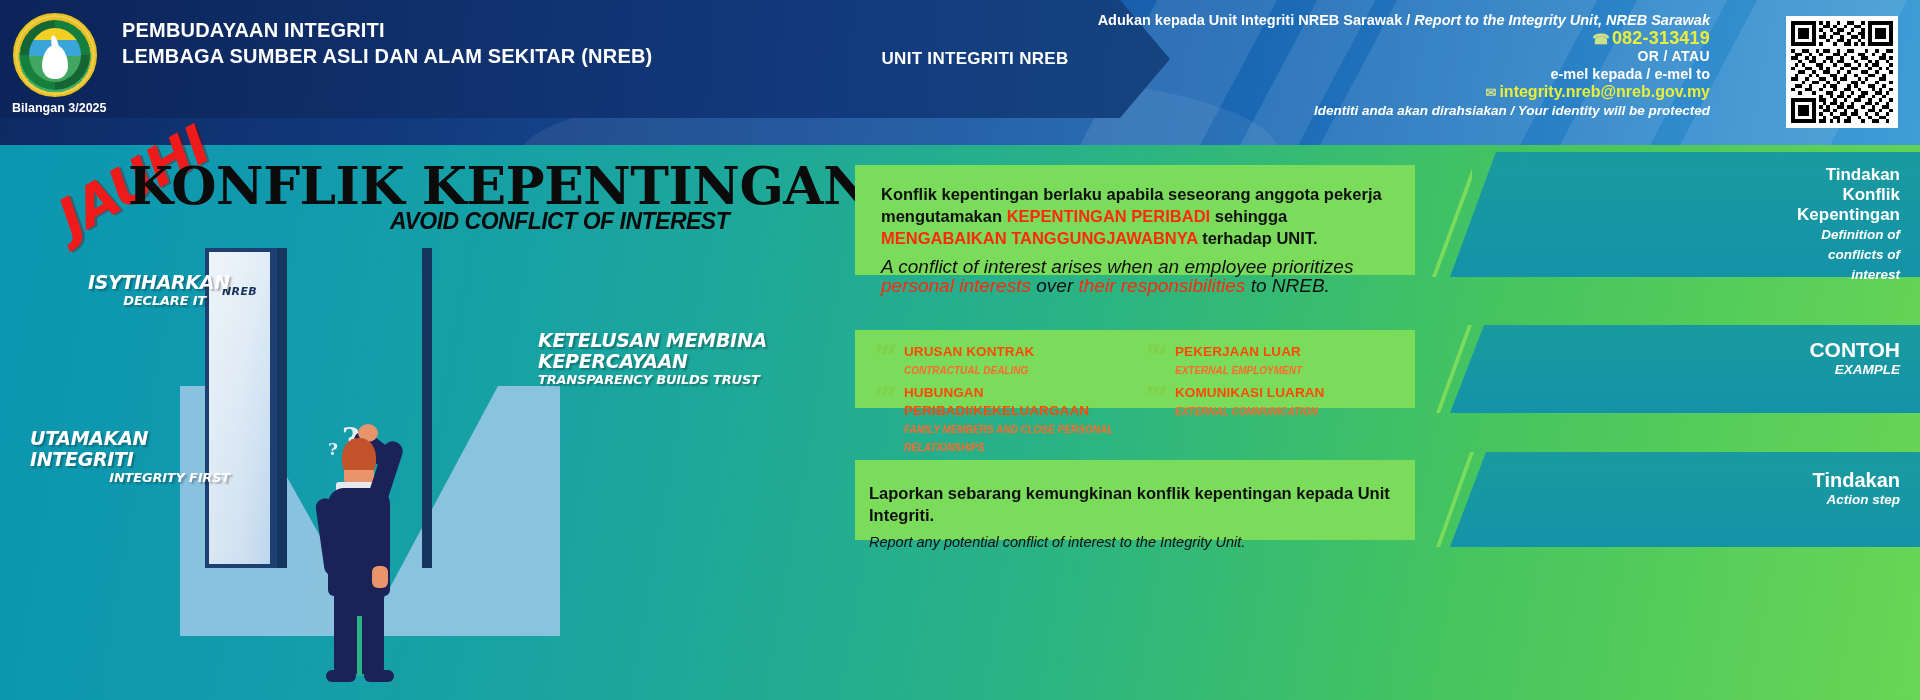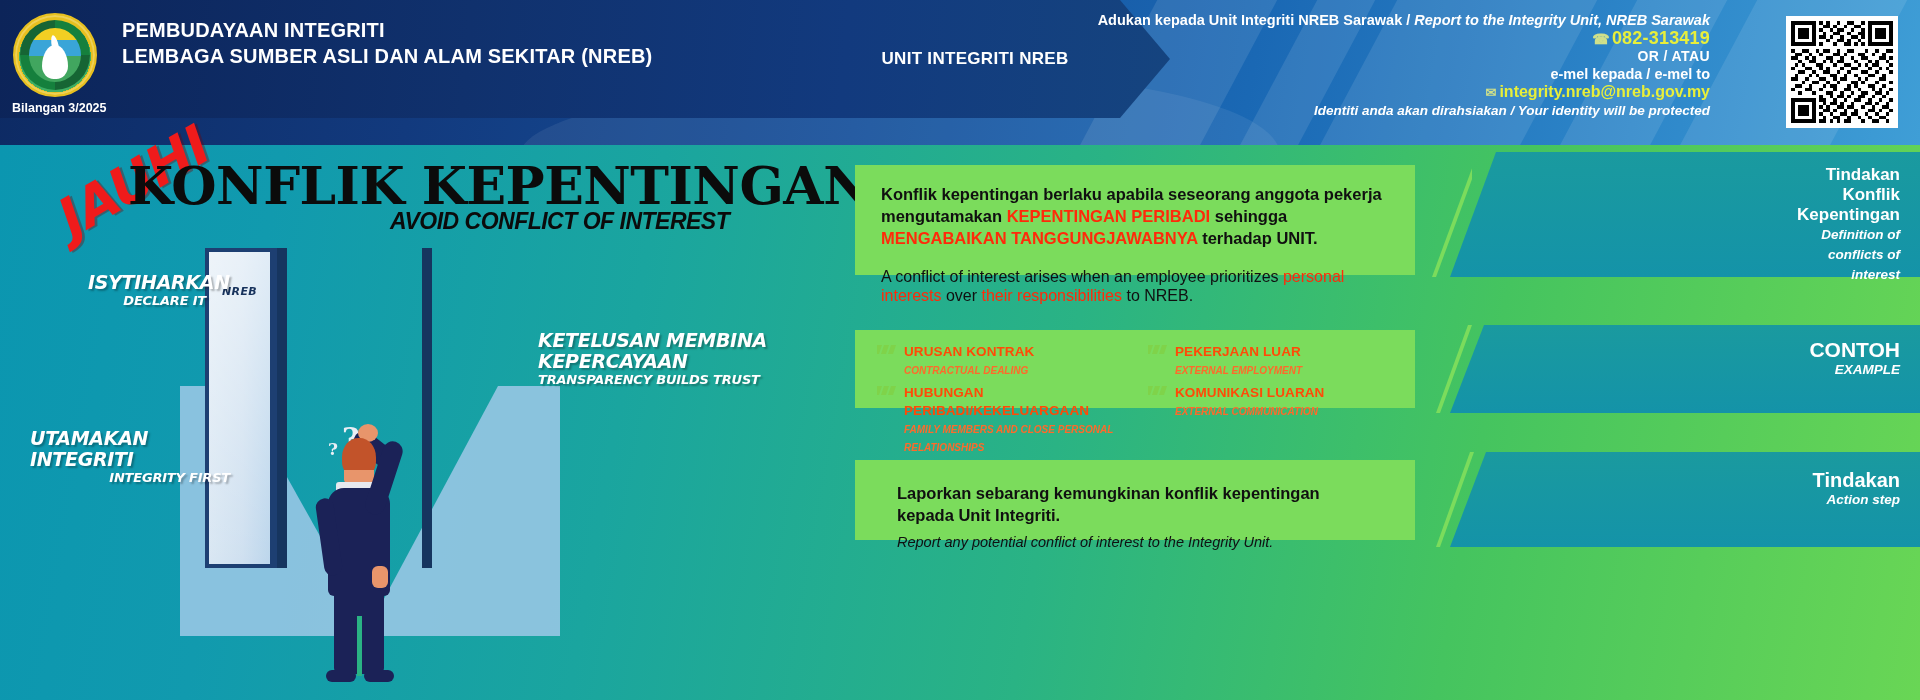--- a/index.html
+++ b/index.html
@@ -222,21 +222,21 @@
   .tab-shape {
     position:absolute; right:0; top:0;
     background:linear-gradient(180deg,#1a9a9f 0%,#1493a8 100%);
   }
   .tab-outline { position:absolute; border:2px solid #7bdc5c; }
 
   
   #p1 { top:165px; width:560px; height:110px; }
   .def-my { font-size:16.5px; font-weight:bold; color:#101010; line-height:22px; }
   .def-my .hl { color:#ff2a0a; }
-  .def-en { margin-top:18px; font-size:16px; color:#101010; line-height:19px; }
+  .def-en { margin-top:8px; font-size:19px; font-style:italic; color:#101010; line-height:19px; }
   .def-en .hl { color:#ff2a0a; }
 
   
   #p2 { top:330px; width:560px; height:78px; }
   .ex-grid { display:flex; gap:26px; }
   .ex-col { flex:1; }
   .ex-item { display:flex; align-items:flex-start; gap:7px; margin-bottom:5px; }
   .ex-ico { flex:none; width:20px; padding-top:3px; }
   .ex-ico svg { display:block; }
   .ex-my { font-size:13.5px; font-weight:bold; color:#ff4a07; letter-spacing:.1px; line-height:15px; }
@@ -671,21 +671,21 @@
   <div class="tab-shape" style="left:1450px; top:325px; width:470px; height:88px;
               clip-path:polygon(34px 0, 470px 0, 470px 88px, 0 88px);"></div>
   <div style="position:absolute; left:1436px; top:325px; width:40px; height:88px;
               background:#7bdc5c; clip-path:polygon(32px 0,36px 0,4px 88px,0 88px);"></div>
   <div class="tab" style="left:1440px; top:340px; width:460px;">
     <div class="lbl" style="font-size:21px;">CONTOH</div>
     <div class="en">EXAMPLE</div>
   </div>
 
   <div class="panel" id="p3">
-    <div class="inner" style="padding:22px 42px;">
+    <div class="inner" style="padding:22px 14px;">
       <div class="act-my">Laporkan sebarang kemungkinan konflik kepentingan kepada Unit Integriti.</div>
       <div class="act-en">Report any potential conflict of interest to the Integrity Unit.</div>
     </div>
   </div>
   <div class="tab-shape" style="left:1450px; top:452px; width:470px; height:95px;
               clip-path:polygon(36px 0, 470px 0, 470px 95px, 0 95px);"></div>
   <div style="position:absolute; left:1436px; top:452px; width:40px; height:95px;
               background:#7bdc5c; clip-path:polygon(34px 0,38px 0,4px 95px,0 95px);"></div>
   <div class="tab" style="left:1440px; top:470px; width:460px;">
     <div class="lbl" style="font-size:20px;">Tindakan</div>

